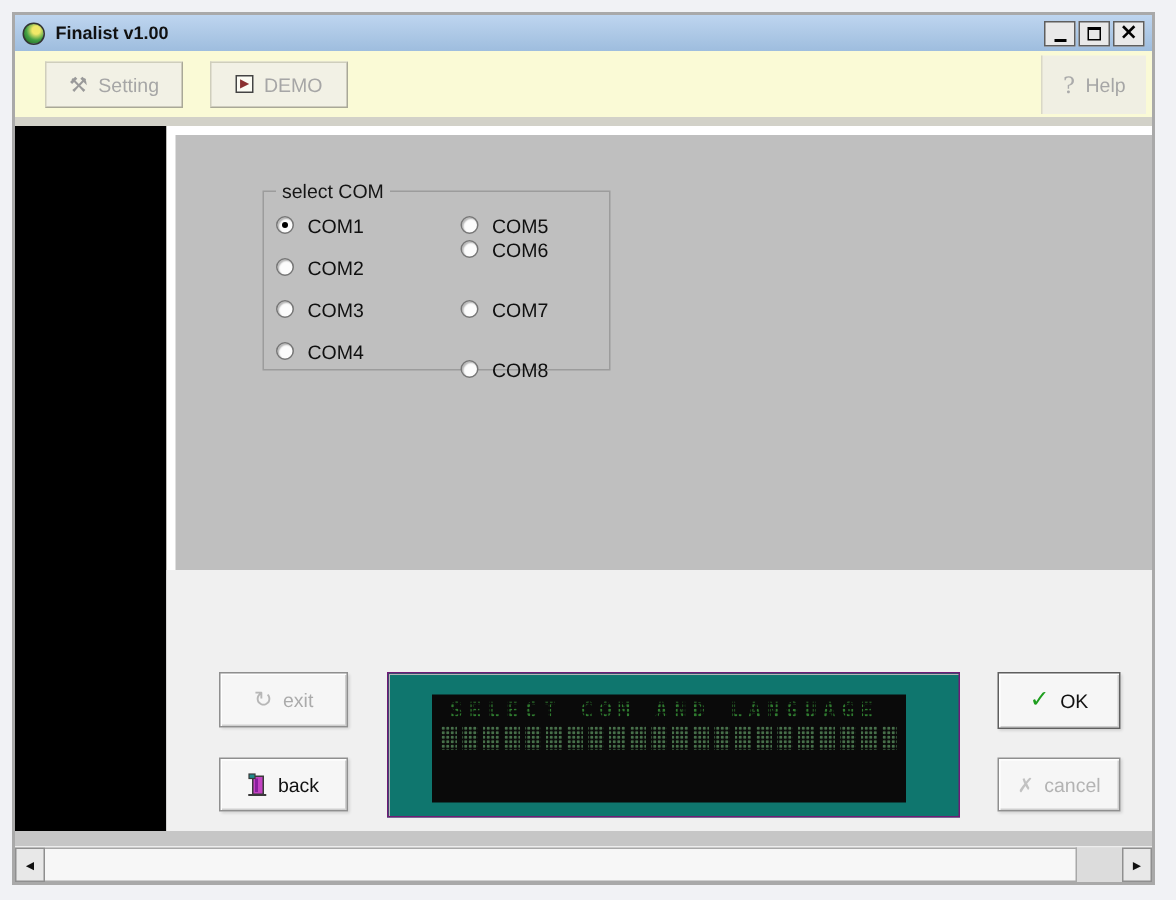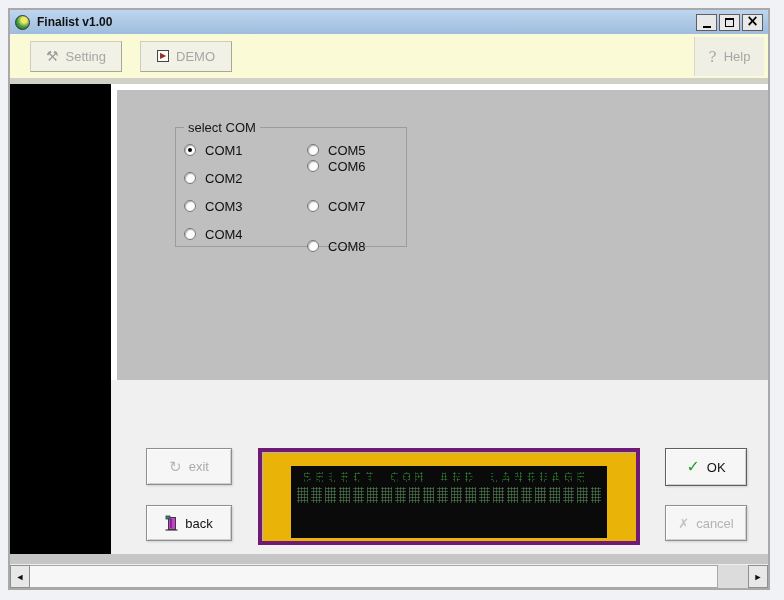--- a/index.html
+++ b/index.html
@@ -67,22 +67,22 @@
           display:flex; align-items:center; justify-content:center; gap:7px; font-size:13px; }
   .btn-back   { left:35px;  top:68px;  width:86px; height:37px; color:#ABABAB; }
   .back-icon  { font-size:15px; color:#B7B7B7; line-height:1; }
   .btn-exit   { left:35px;  top:125px; width:86px; height:36px; color:#111; }
   .btn-ok     { left:554px; top:68px;  width:82px; height:38px; color:#111; border-color:#5F5F5F; }
   .ok-icon    { color:#1E9E1E; font-weight:bold; font-size:16px; line-height:1; }
   .btn-cancel { left:554px; top:125px; width:82px; height:36px; color:#B3B3B3; }
   .cancel-icon{ color:#C2C2C2; font-size:13px; line-height:1; }
 
   
-  .led-bezel { position:absolute; left:147px; top:68px; width:382px; height:97px; background:#eab308;
-               border:4px solid #701a75; box-shadow:inset 1px 1px 0 #B5B5B5; }
+  .led-bezel { position:absolute; left:147px; top:68px; width:382px; height:97px; background:#0f766e;
+               border:1px solid #701a75; box-shadow:inset 1px 1px 0 #B5B5B5; }
   .led-screen { position:absolute; left:29px; top:14px; width:316px; height:72px; background:#0A0A0A; }
   .led-line1 { margin:3px 0 0 12px; font-family:"DejaVu Sans Mono","Liberation Mono",monospace;
                font-size:14px; font-weight:bold; letter-spacing:4px; color:#2F7A2F; white-space:nowrap;
                -webkit-mask-image:radial-gradient(circle at 1.5px 1.5px, #000 0.9px, transparent 1.25px);
                -webkit-mask-size:3px 3px;
                mask-image:radial-gradient(circle at 1.5px 1.5px, #000 0.9px, transparent 1.25px);
                mask-size:3px 3px; }
   .led-line2 { margin:2px 6px 0 6px; height:16px;
                background-image:
                  repeating-linear-gradient(90deg, transparent 0px, transparent 11px, #0A0A0A 11px, #0A0A0A 14px),

